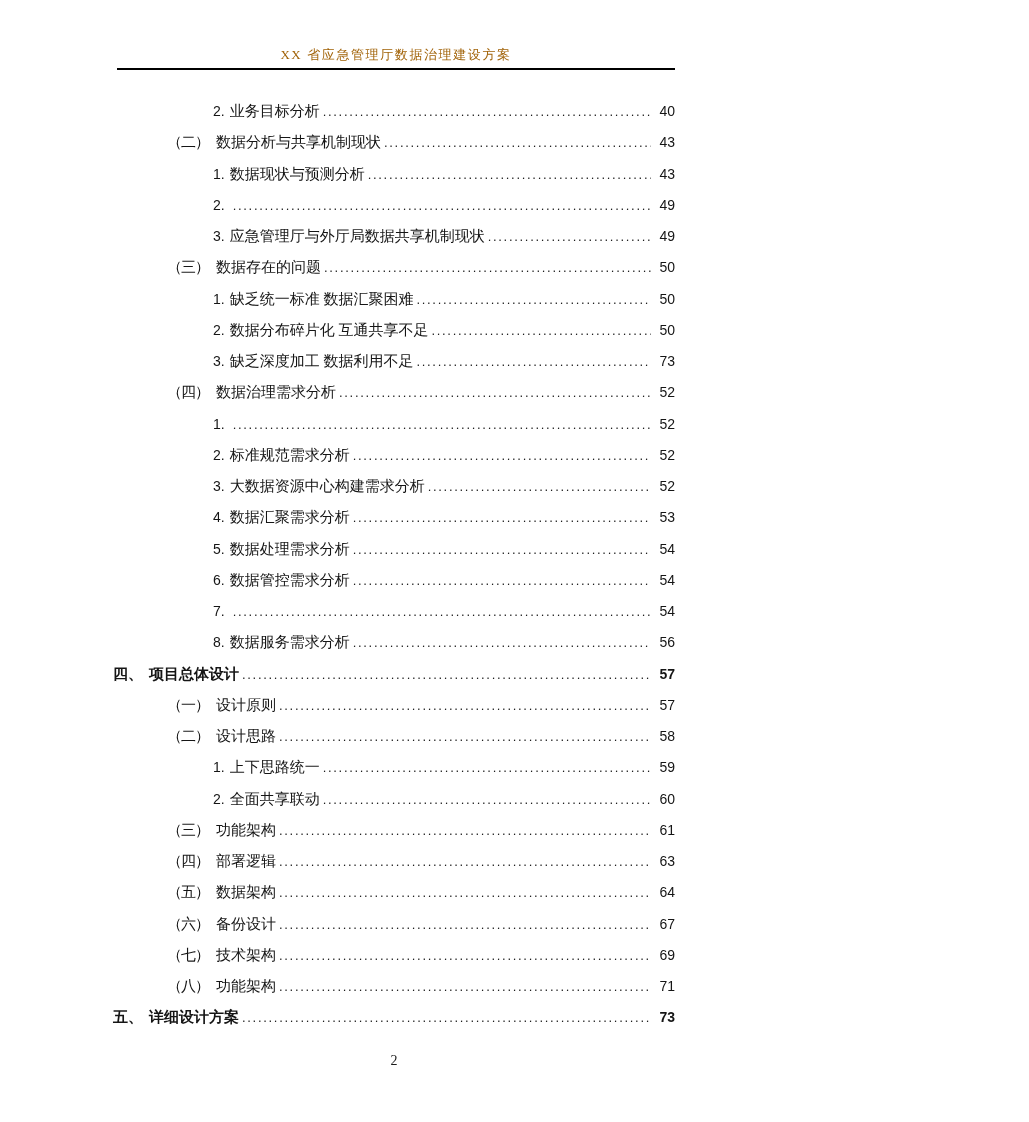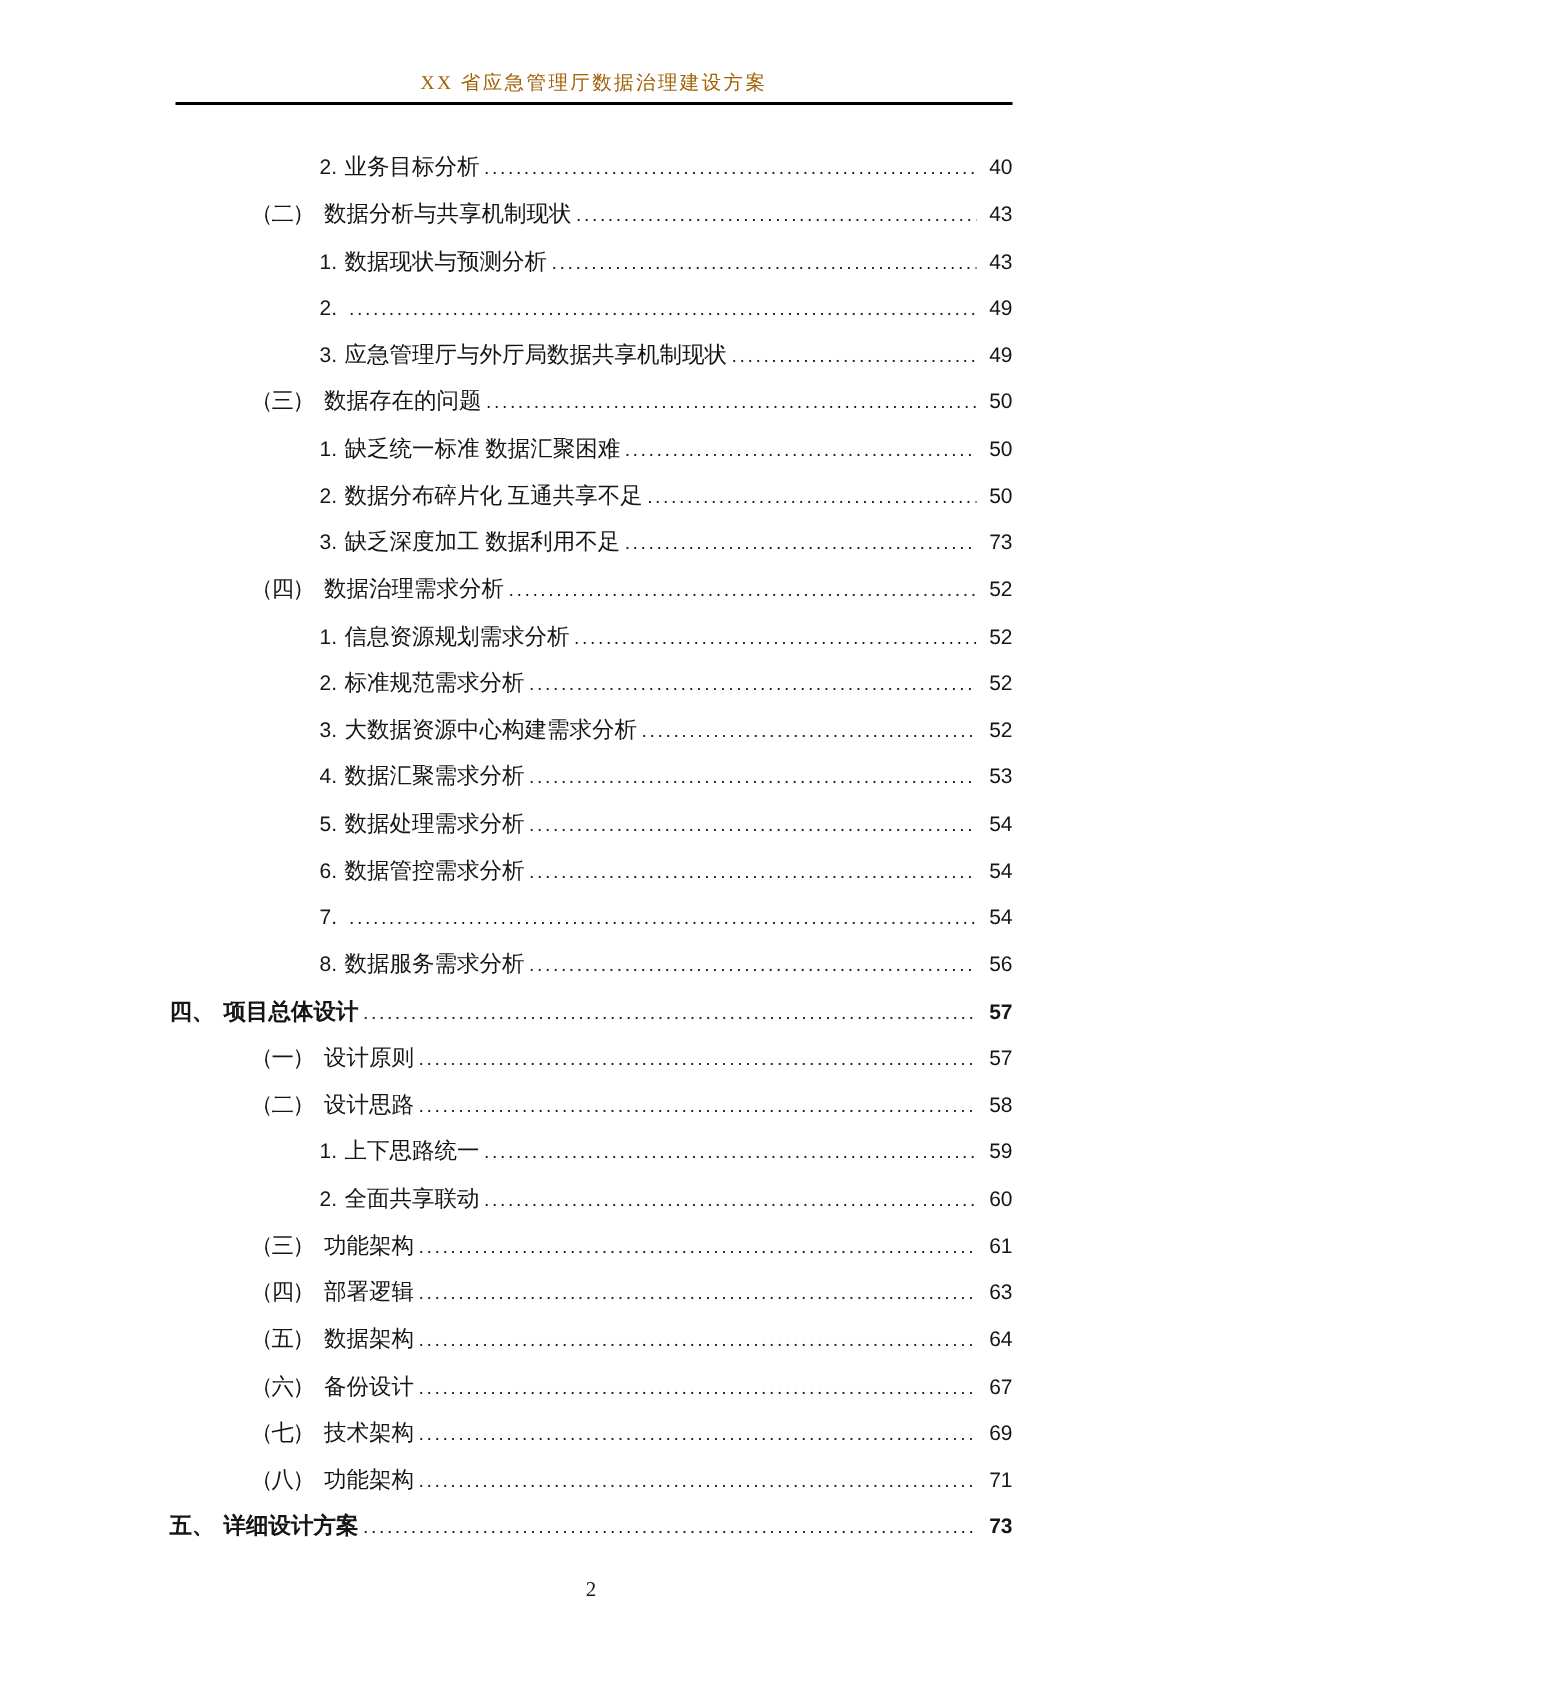--- a/index.html
+++ b/index.html
@@ -152,21 +152,20 @@
 
   <div class="toc-row lvl2">
     <span class="toc-num">（四）</span>
     <span class="toc-label">数据治理需求分析</span>
     <span class="toc-dots">....................................................................................................................................................................................................................................................................</span>
     <span class="toc-page">52</span>
   </div>
 
   <div class="toc-row lvl3">
     <span class="toc-num">1.</span>
-    <span class="toc-label">信息资源规划需求分析</span>
     <span class="toc-dots">....................................................................................................................................................................................................................................................................</span>
     <span class="toc-page">52</span>
   </div>
 
   <div class="toc-row lvl3">
     <span class="toc-num">2.</span>
     <span class="toc-label">标准规范需求分析</span>
     <span class="toc-dots">....................................................................................................................................................................................................................................................................</span>
     <span class="toc-page">52</span>
   </div>

